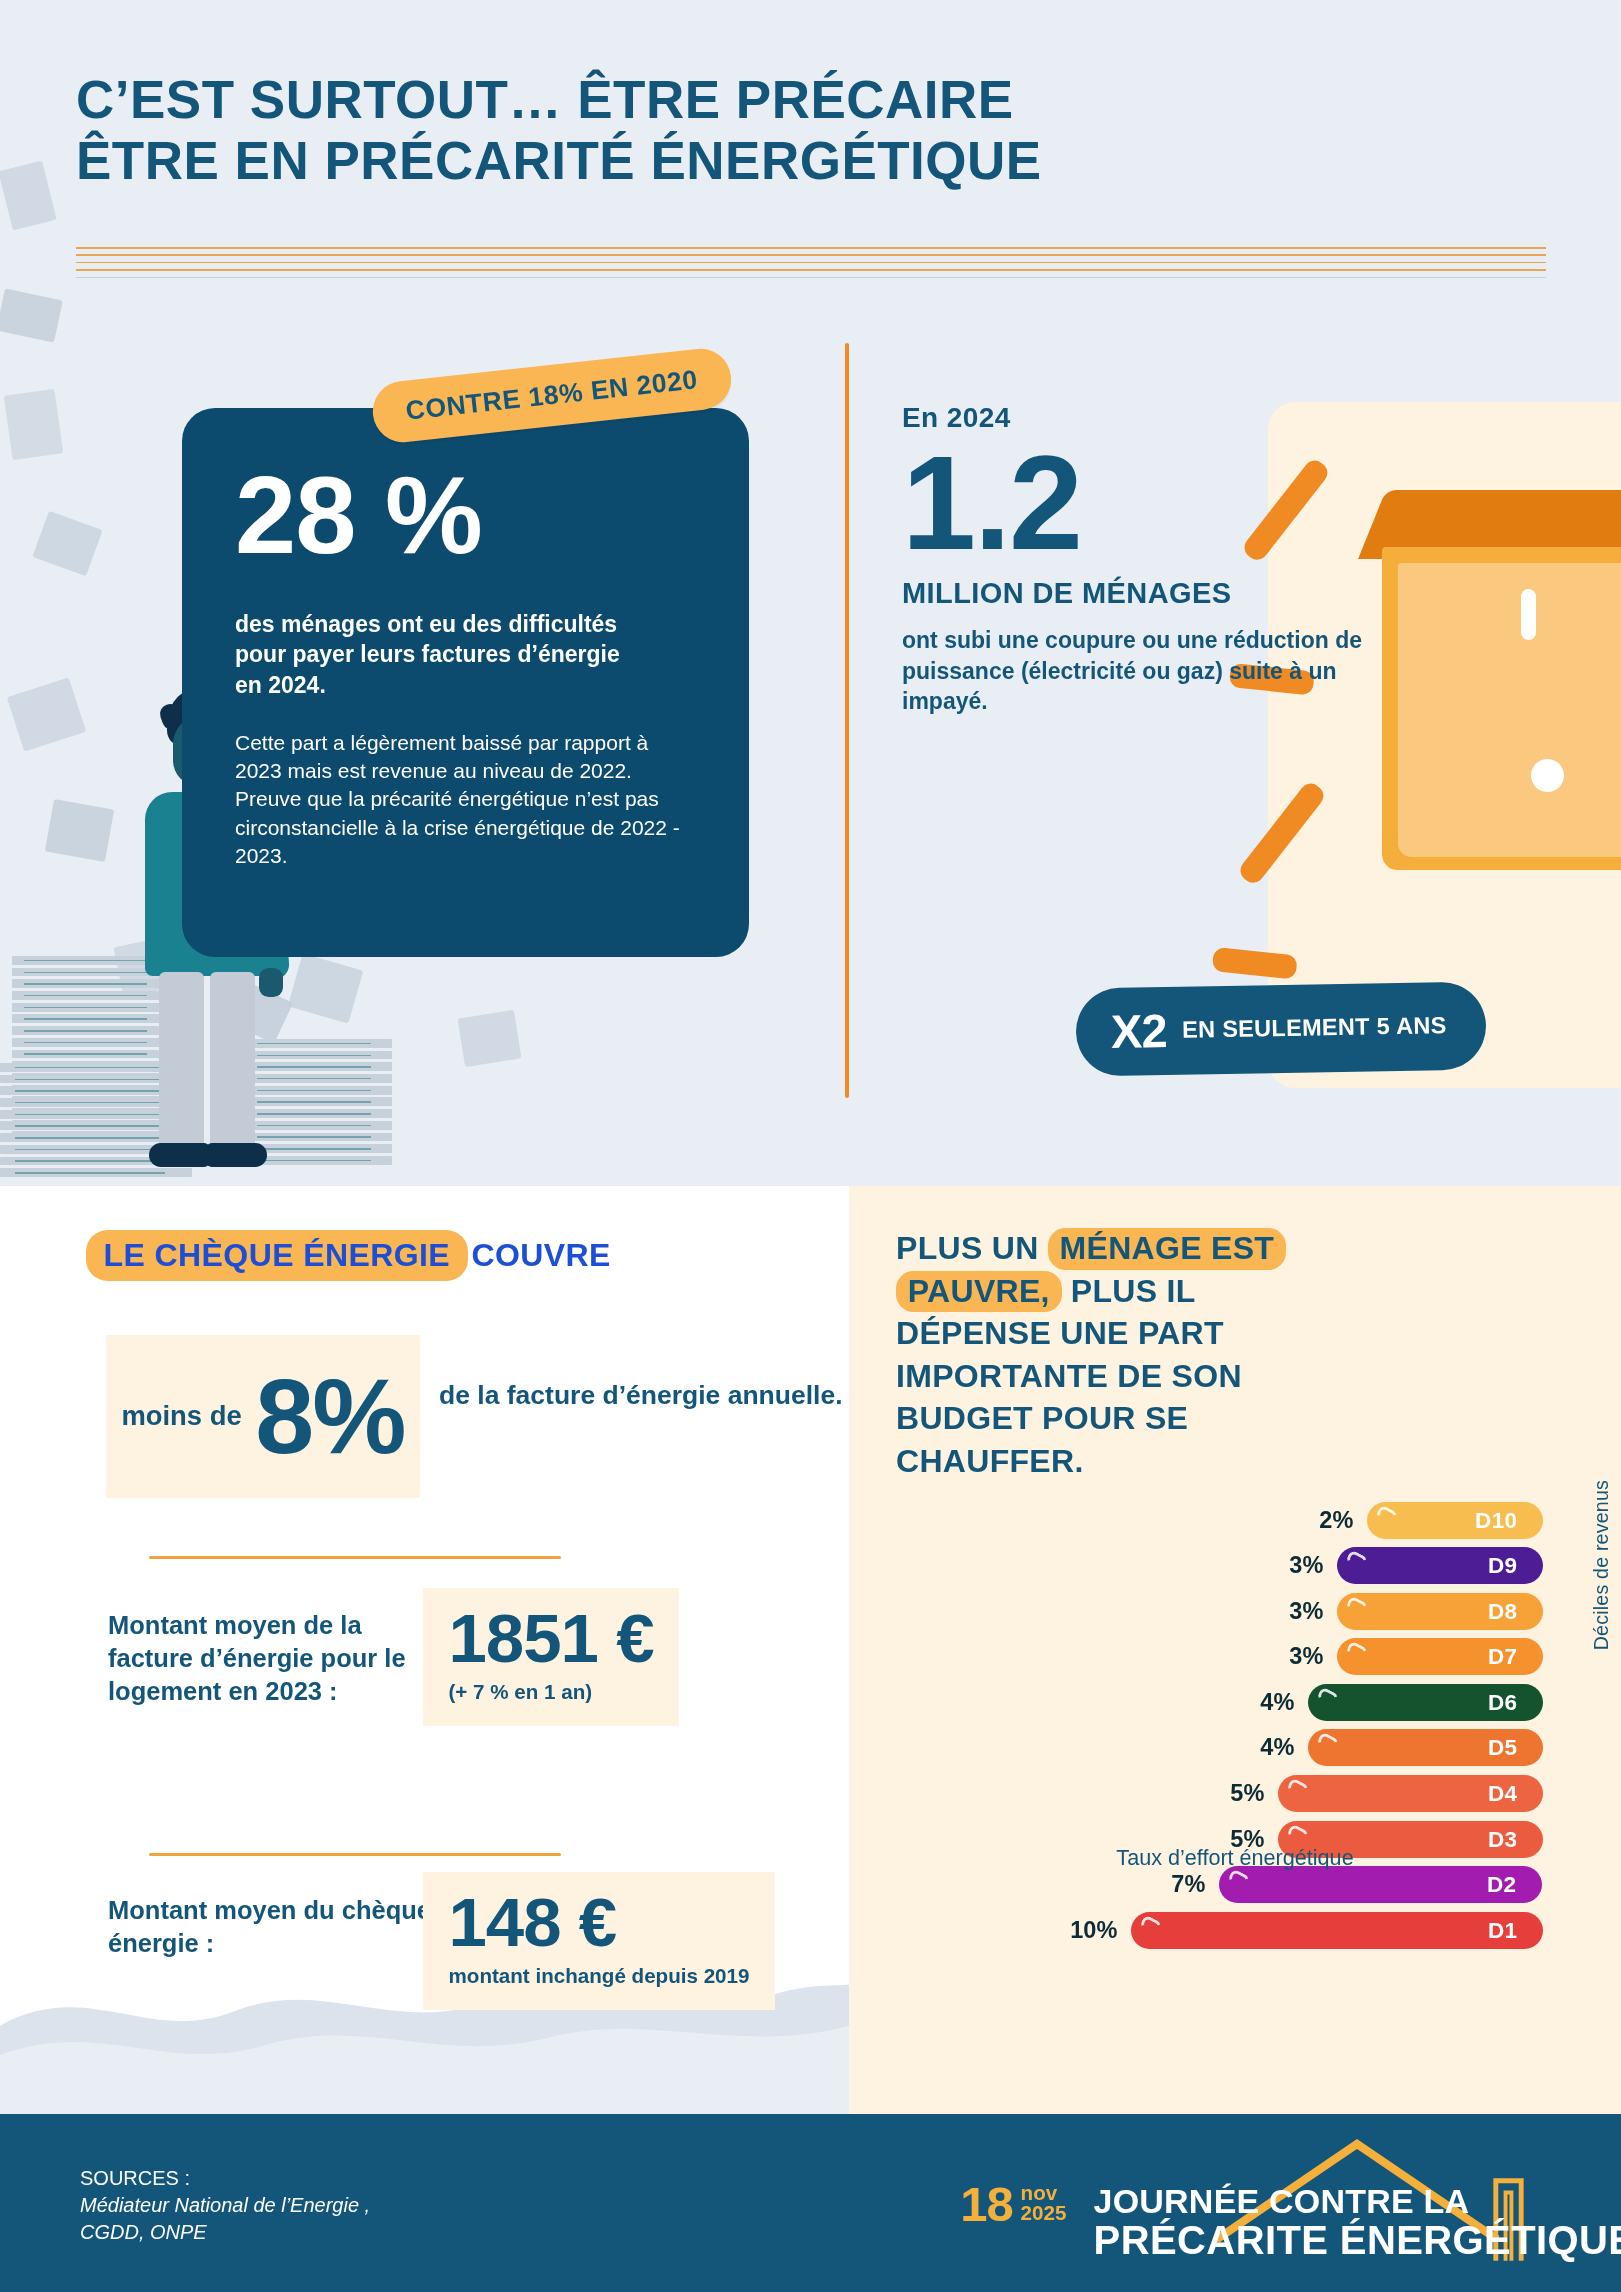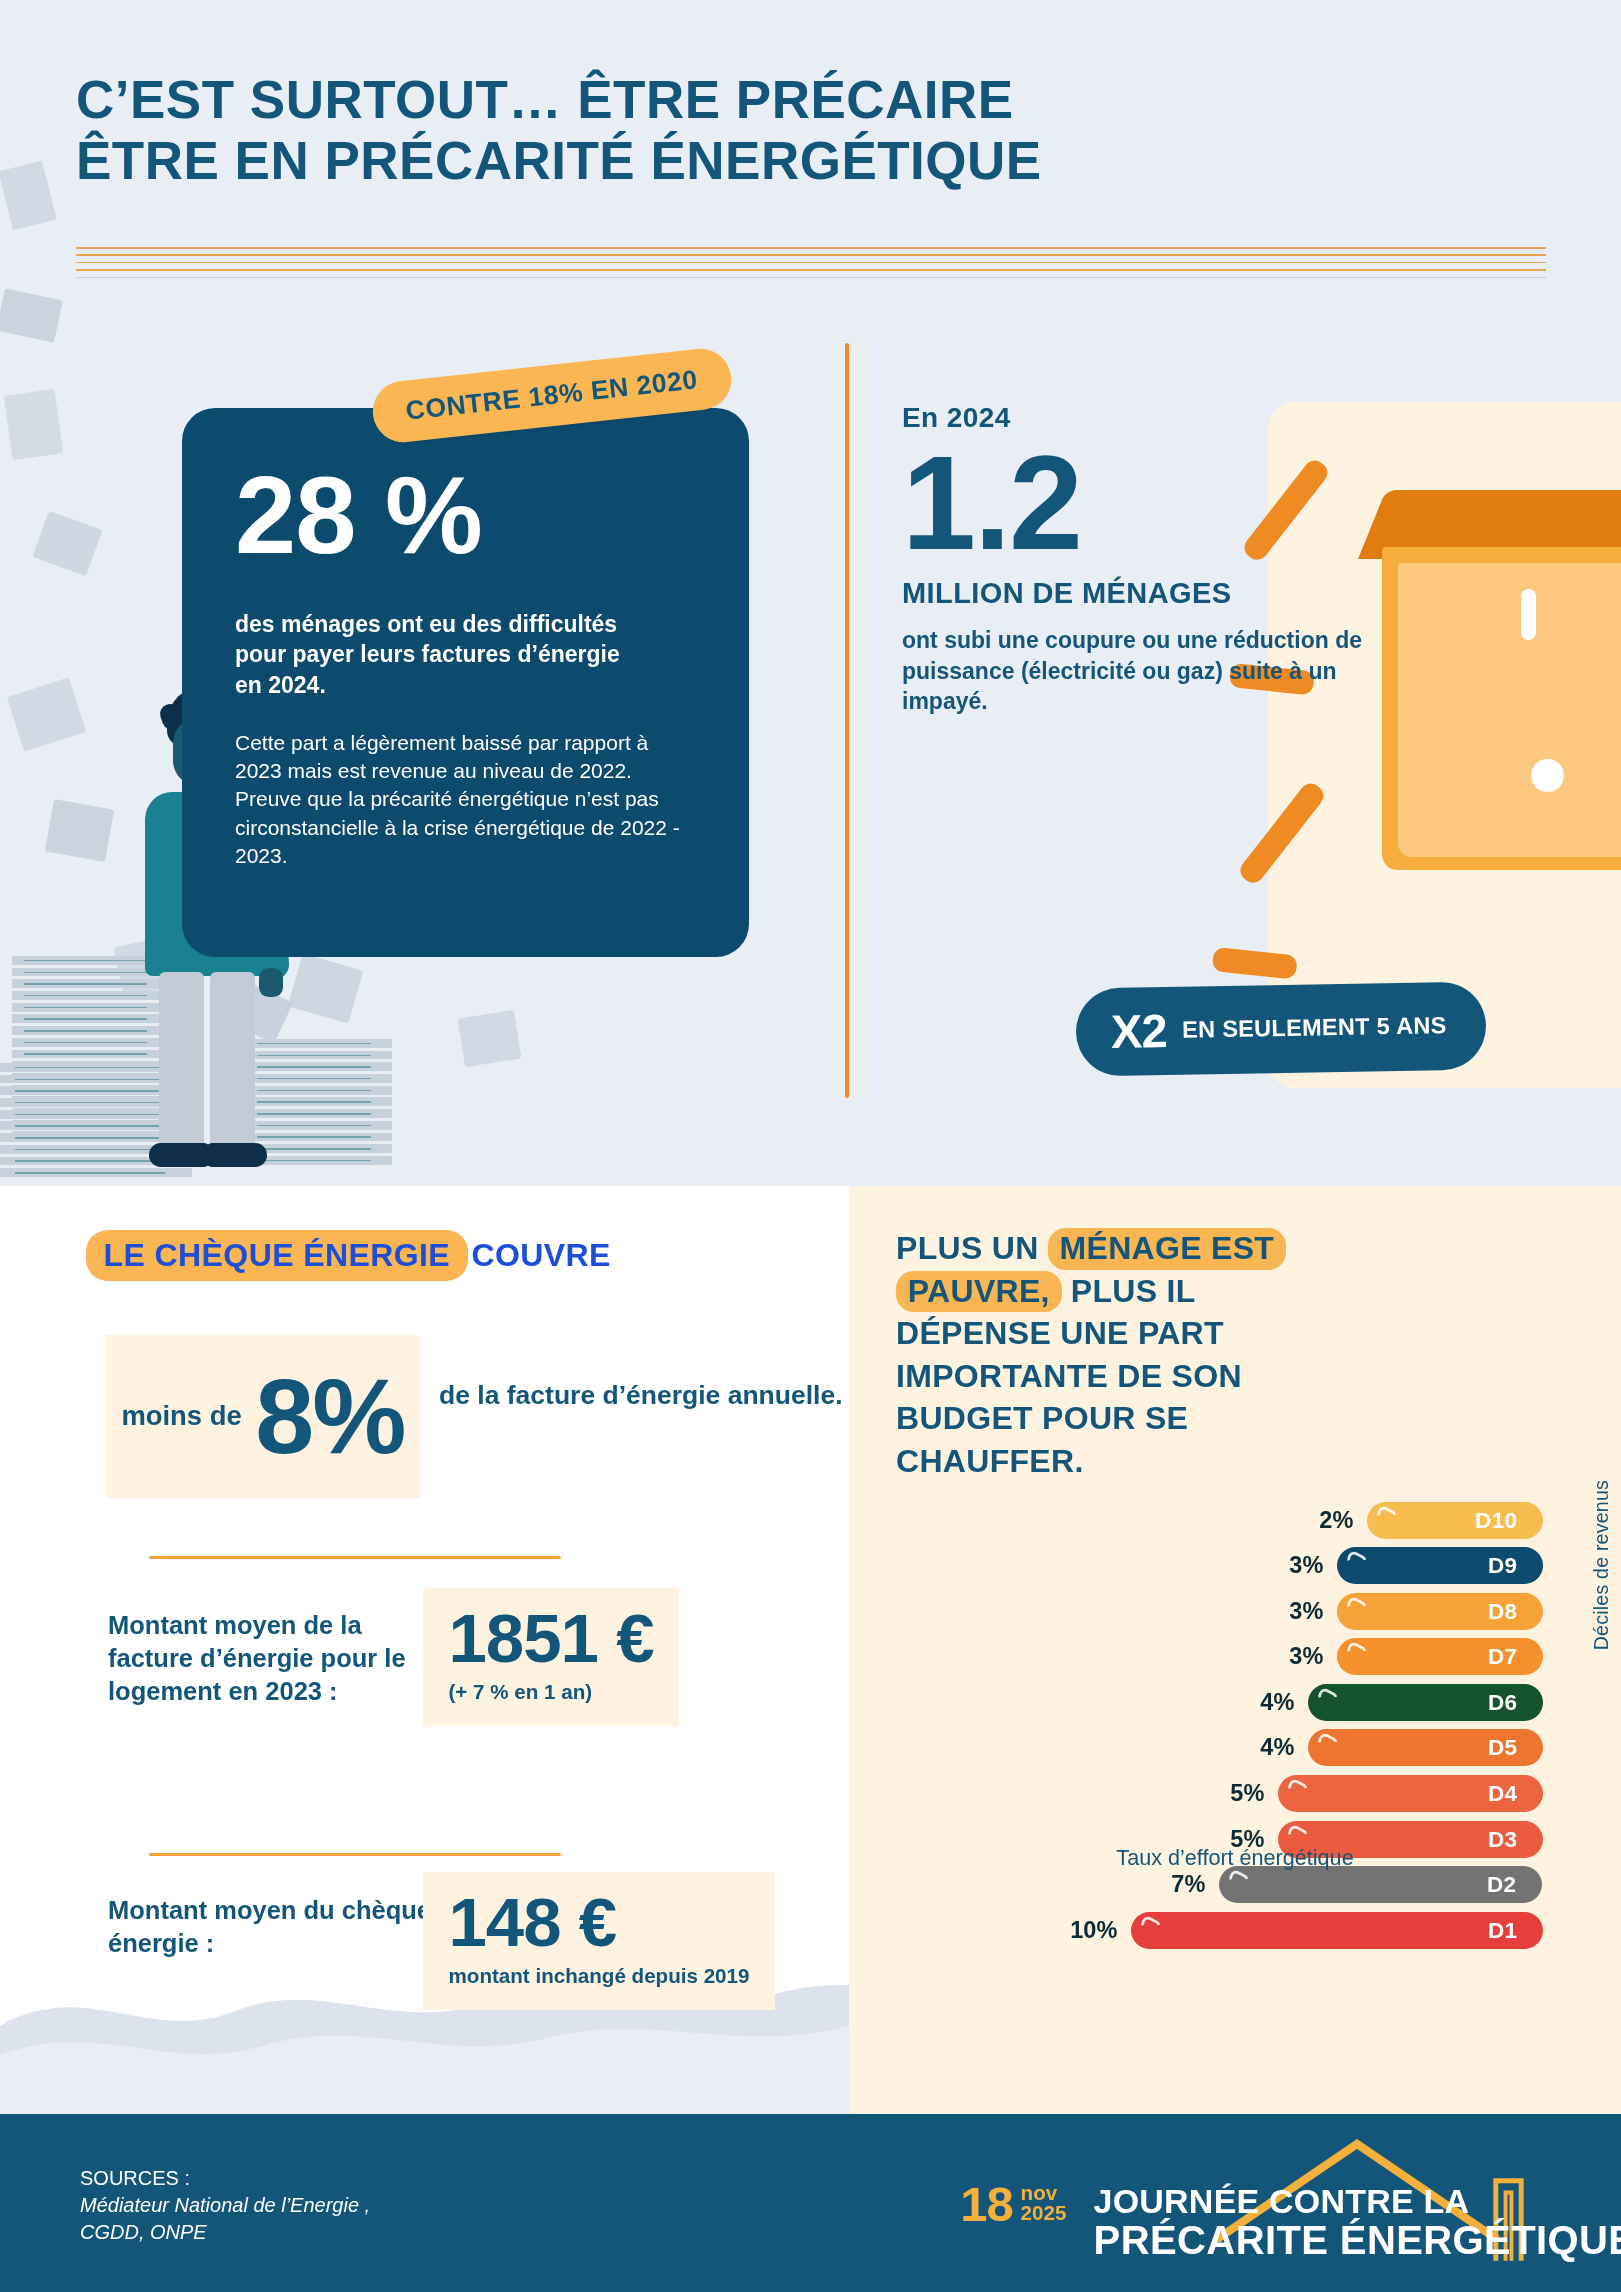--- a/index.html
+++ b/index.html
@@ -444,21 +444,21 @@
       <div id="bars">
           <div class="bar-row" style="top: 316px; left: 518px; width: 176px;">
             <span class="pctlbl">2%</span>
             <div class="bar" style="width: 100%; background: rgb(248, 189, 79);">
               <span class="shine"></span>
               <span class="dlabel">D10</span>
             </div>
           </div>
           <div class="bar-row" style="top: 361px; left: 488px; width: 206px;">
             <span class="pctlbl">3%</span>
-            <div class="bar" style="width: 100%; background: #0c4a6e;">
+            <div class="bar" style="width: 100%; background: #4c1d95;">
               <span class="shine"></span>
               <span class="dlabel">D9</span>
             </div>
           </div>
           <div class="bar-row" style="top: 407px; left: 488px; width: 206px;">
             <span class="pctlbl">3%</span>
             <div class="bar" style="width: 100%; background: rgb(246, 162, 54);">
               <span class="shine"></span>
               <span class="dlabel">D8</span>
             </div>
@@ -493,21 +493,21 @@
           </div>
           <div class="bar-row" style="top: 635px; left: 429px; width: 265px;">
             <span class="pctlbl">5%</span>
             <div class="bar" style="width: 100%; background: rgb(234, 91, 64);">
               <span class="shine"></span>
               <span class="dlabel">D3</span>
             </div>
           </div>
           <div class="bar-row" style="top: 680px; left: 370px; width: 323px;">
             <span class="pctlbl">7%</span>
-            <div class="bar" style="width: 100%; background: #737373;">
+            <div class="bar" style="width: 100%; background: #a21caf;">
               <span class="shine"></span>
               <span class="dlabel">D2</span>
             </div>
           </div>
           <div class="bar-row" style="top: 726px; left: 282px; width: 412px;">
             <span class="pctlbl">10%</span>
             <div class="bar" style="width: 100%; background: rgb(230, 62, 58);">
               <span class="shine"></span>
               <span class="dlabel">D1</span>
             </div>

